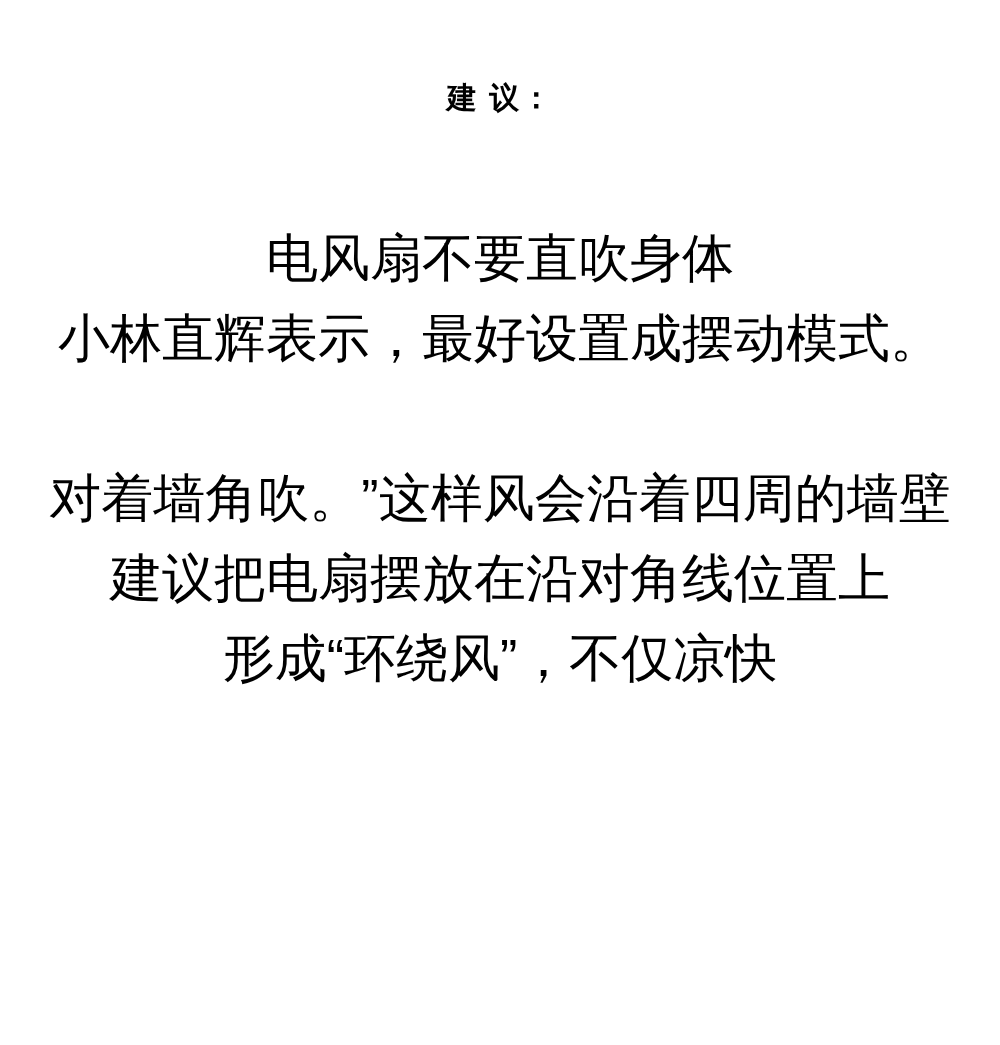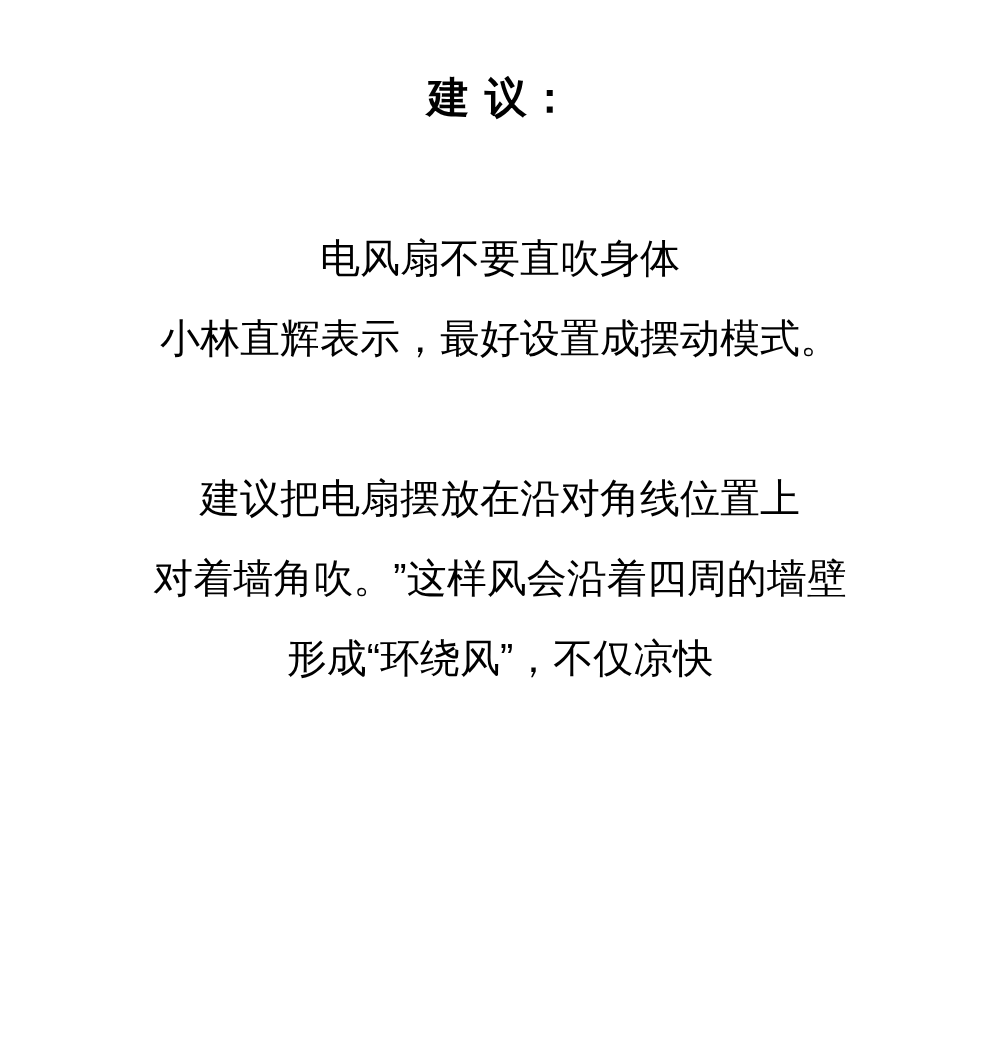--- a/index.html
+++ b/index.html
@@ -16,29 +16,29 @@
   }
   .page {
     width: 1000px;
     height: 1045px;
     padding-top: 58px;
     box-sizing: border-box;
     text-align: center;
   }
   .title {
     margin: 0;
-    font-size: 42px;
+    font-size: 30px;
     font-weight: 700;
     line-height: 80px;
     letter-spacing: 2px;
     color: #000000;
   }
   .line {
     margin: 0;
-    font-size: 40px;
+    font-size: 52px;
     font-weight: 400;
     line-height: 80px;
     color: #000000;
     white-space: nowrap;
     text-align: center;
   }
   .spacer {
     height: 80px;
   }
   section {
@@ -56,18 +56,18 @@
   <div class="spacer"></div>
 
   <section>
     <p class="line">电风扇不要直吹身体</p>
     <p class="line">小林直辉表示，最好设置成摆动模式。</p>
   </section>
 
   <div class="spacer"></div>
 
   <section>
+    <p class="line">对着墙角吹。”这样风会沿着四周的墙壁</p>
     <p class="line">建议把电扇摆放在沿对角线位置上</p>
-    <p class="line">对着墙角吹。”这样风会沿着四周的墙壁</p>
     <p class="line">形成“环绕风”，不仅凉快</p>
   </section>
 
 </div>
 
 </body></html>

